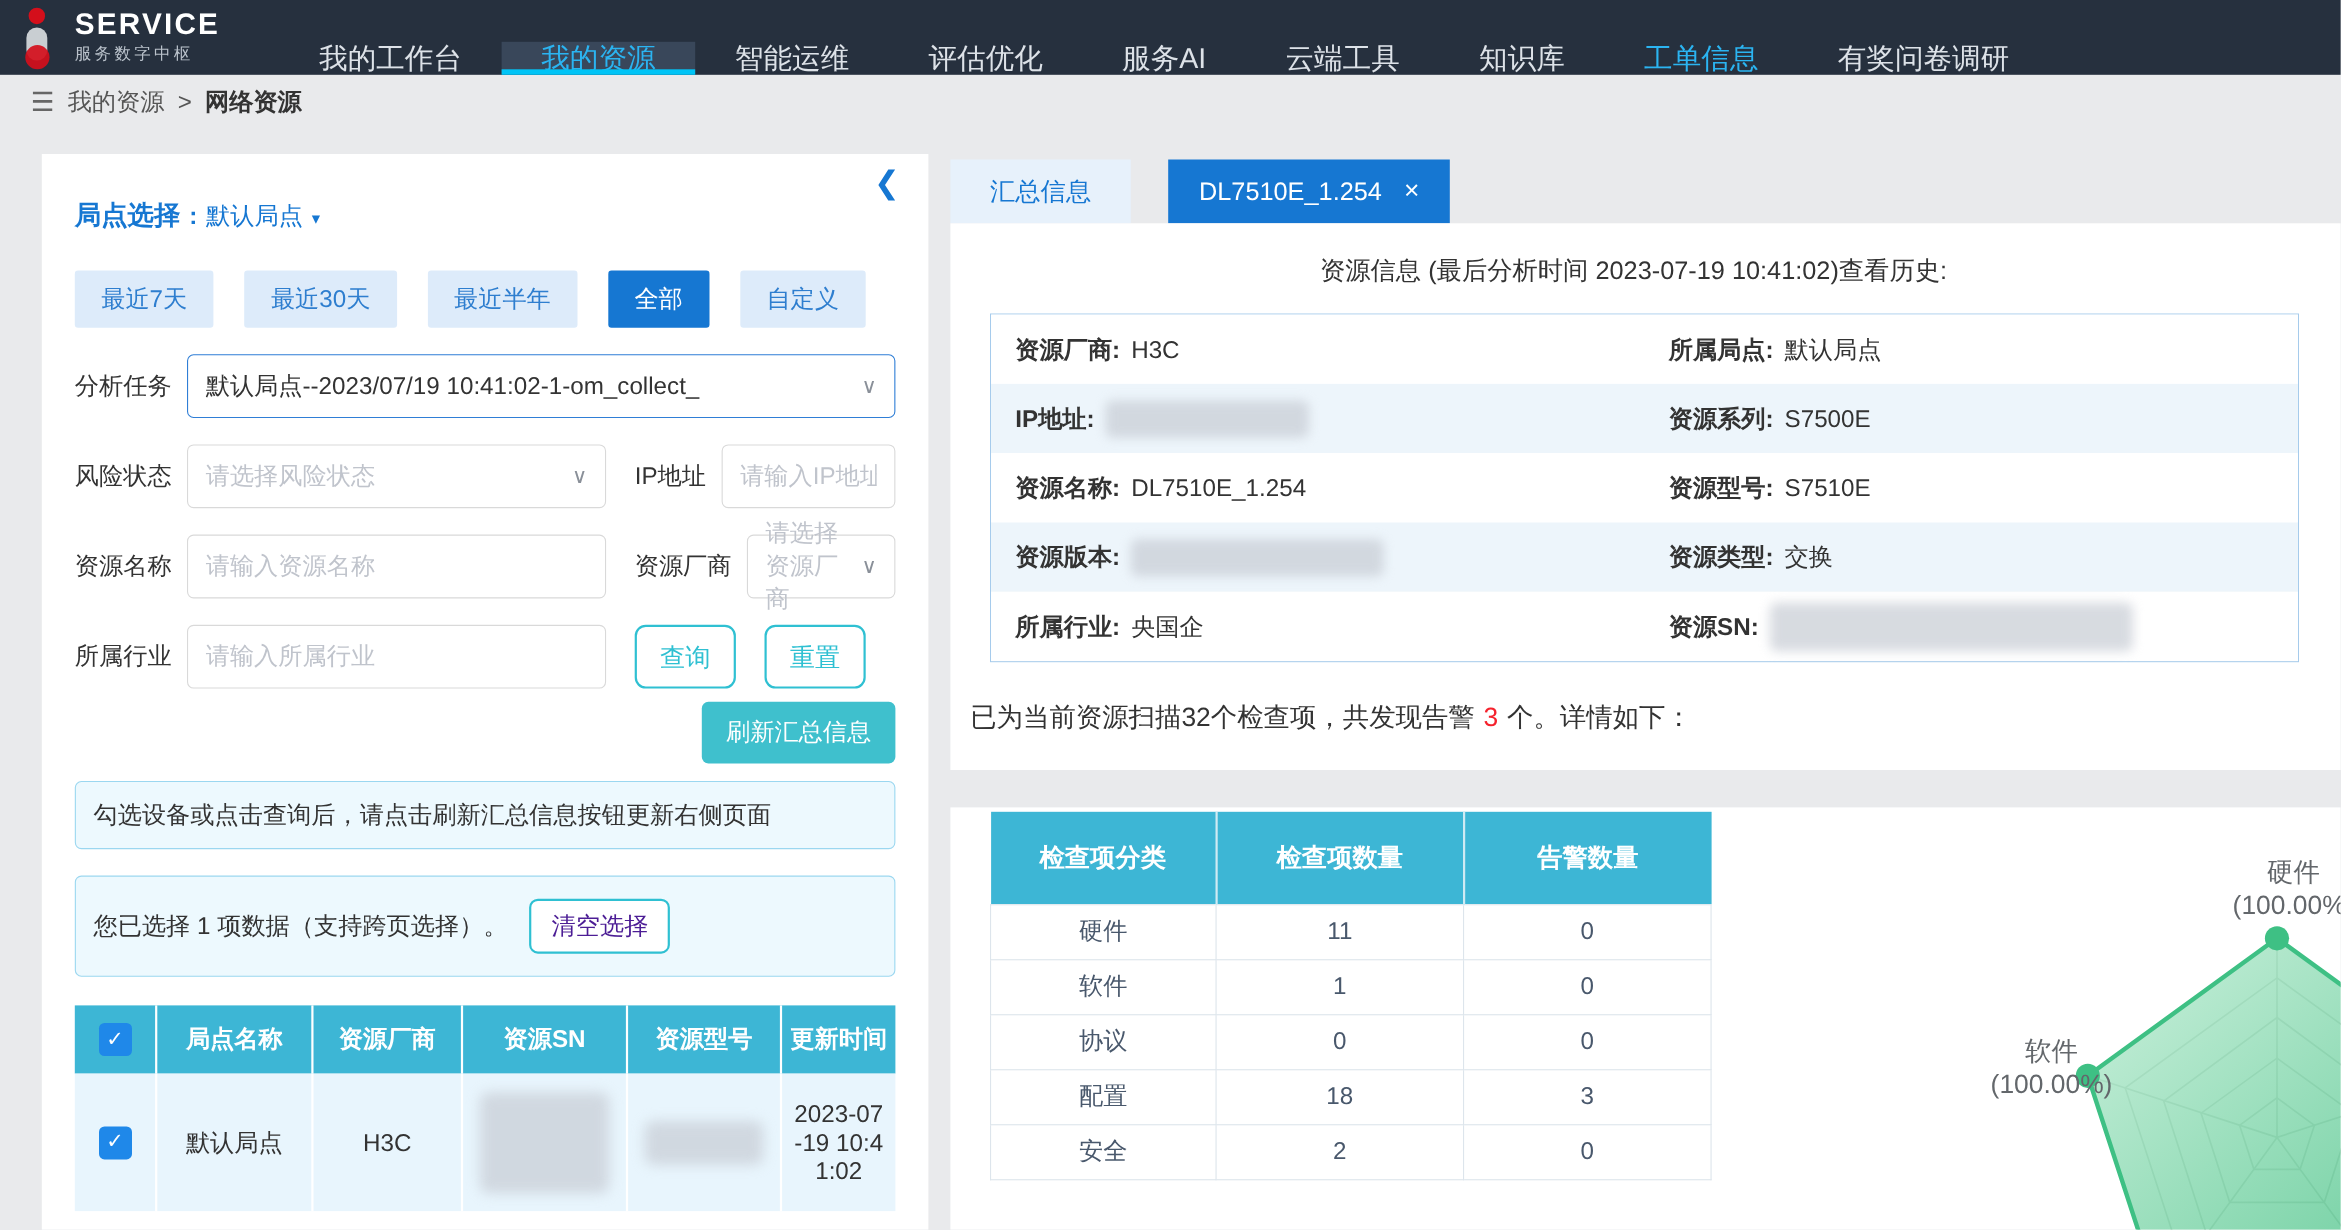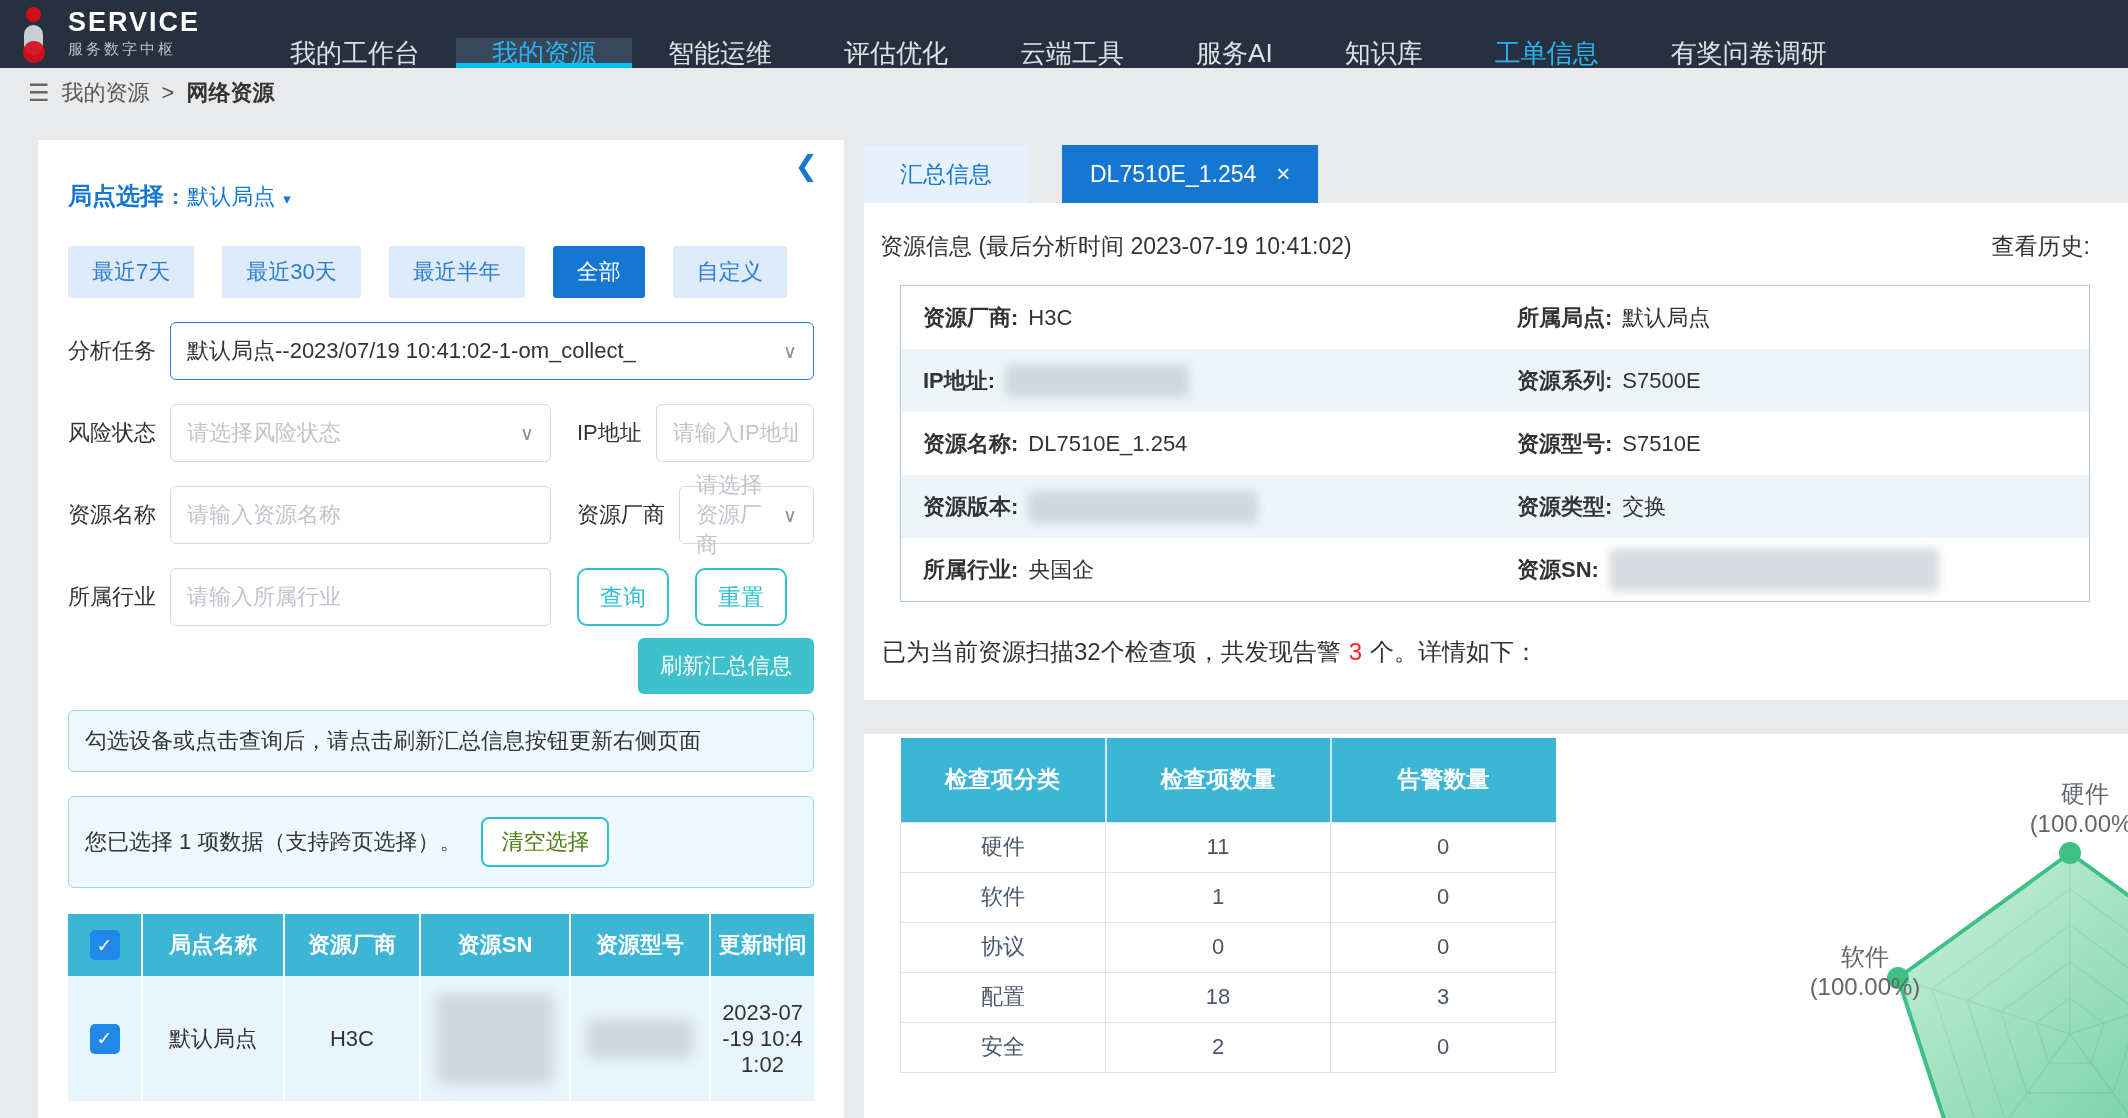--- a/index.html
+++ b/index.html
@@ -48,38 +48,38 @@
   .w-rest { flex:1; min-width:0; }
   .w-mid { width:381px; flex:none; }
   input.inp { display:block; width:100%; }
   input.inp::placeholder { color:#c0c4cc; }
   .truncate { white-space:nowrap; overflow:hidden; }
   .btn-outline { width:92px; height:58px; flex:none; border:2px solid #2fc0d2; border-radius:10px; color:#2fc0d2; font-size:23px; background:#fff; display:flex; align-items:center; justify-content:center; margin-left:26px; cursor:pointer; }
   .refresh-row { display:flex; justify-content:flex-end; margin-top:12px; }
   .btn-refresh { background:#3fc0cd; color:#fff; font-size:22px; height:56px; padding:0 22px; border-radius:6px; display:flex; align-items:center; cursor:pointer; }
   .tip-box { margin-top:16px; background:#edf9fe; border:1px solid #9bd7f0; border-radius:6px; padding:15px 16px; font-size:22px; color:#333; }
   .sel-box { margin-top:24px; background:#edf9fe; border:1px solid #9bd7f0; border-radius:6px; padding:20px 16px; font-size:22px; color:#333; display:flex; align-items:center; gap:20px; }
-  .btn-clear { border:2px solid #2fc0d2; color:#4d7c0f; border-radius:8px; padding:8px 18px; font-size:22px; background:#fff; cursor:pointer; }
+  .btn-clear { border:2px solid #2fc0d2; color:#4c1d95; border-radius:8px; padding:8px 18px; font-size:22px; background:#fff; cursor:pointer; }
   .dev-table { margin-top:26px; width:100%; border-collapse:collapse; table-layout:fixed; }
   .dev-table th { background:#3db6d5; color:#fff; font-size:22px; font-weight:bold; height:62px; border-right:2px solid #fff; text-align:center; }
   .dev-table th:last-child, .dev-table td:last-child { border-right:none; }
   .dev-table td { background:#e8f5fd; font-size:22px; color:#333; text-align:center; height:125px; border-right:2px solid #fff; word-break:break-all; padding:6px 10px; vertical-align:middle; }
   .col-cb { width:74px; } .col-site { width:142px; } .col-vendor { width:136px; } .col-sn { width:150px; } .col-model { width:140px; }
   .cb { width:30px; height:30px; border-radius:5px; background:#1f88e9; color:#fff; font-size:19px; display:flex; align-items:center; justify-content:center; margin:0 auto; cursor:pointer; }
   .blur-block { background:#c7ccd4; opacity:.7; filter:blur(6px); border-radius:8px; margin:0 auto; }
   .blur-sn { width:118px; height:92px; } .blur-model { width:108px; height:40px; }
   
   .right-region { position:absolute; left:864px; top:145px; right:0; bottom:0; display:flex; flex-direction:column; }
   .tabs { display:flex; height:58px; flex:none;gap:32px; }
   .tab { padding:0 36px; display:flex; align-items:center; font-size:23px; cursor:pointer; }
   .tab.summary { background:#e7f1fb; color:#1677d2; }
   .tab.active { background:#1677d2; color:#fff; gap:20px; margin-left:2px; padding:0 28px; }
   .tab-close { font-size:24px; color:#fff; cursor:pointer; }
   .card1 { background:#fff; flex:none; padding:26px 38px 34px 16px; }
-  .ri-title-row { display:flex; justify-content:space-between; align-items:center; font-size:23px; color:#333; height:34px; }
+  .ri-title-row { display:flex; justify-content:center; align-items:center; font-size:23px; color:#333; height:34px; }
   .ri-table { margin:22px 0 0 20px; border:1px solid #a6cbec; }
   .ri-row { display:flex; height:63px; align-items:center; background:#fff; }
   .ri-row.alt { background:#edf5fb; }
   .ri-cell { flex:1; display:flex; align-items:center; padding-left:22px; font-size:22px; color:#333; gap:10px; min-width:0; }
   .ri-label { font-weight:bold; flex:none; }
   .blur-inline { background:#c7ccd4; opacity:.7; filter:blur(5px); border-radius:6px; height:34px; }
   .scan-line { margin:34px 0 0 2px; font-size:24px; color:#333; height:30px; }
   .scan-line .red { color:#f5222d; margin:0 8px; }
   .v-gap { height:34px; flex:none; }
   .card2 { background:#fff; flex:1; position:relative; padding:4px 0 0 36px; overflow:hidden; }
@@ -105,22 +105,22 @@
     </div>
     <div>
       <div class="brand-name">SERVICE</div>
       <div class="brand-sub">服务数字中枢</div>
     </div>
   </div>
   <div class="nav-item">我的工作台</div>
   <div class="nav-item active">我的资源</div>
   <div class="nav-item">智能运维</div>
   <div class="nav-item">评估优化</div>
+  <div class="nav-item">服务AI</div>
   <div class="nav-item">云端工具</div>
-  <div class="nav-item">服务AI</div>
   <div class="nav-item">知识库</div>
   <div class="nav-item highlight">工单信息</div>
   <div class="nav-item">有奖问卷调研</div>
 </div>
 
 <div class="breadcrumb">
   <span class="menu-icon">☰</span>
   <span>我的资源</span>
   <span class="crumb-sep">&gt;</span>
   <span class="crumb-current">网络资源</span>

